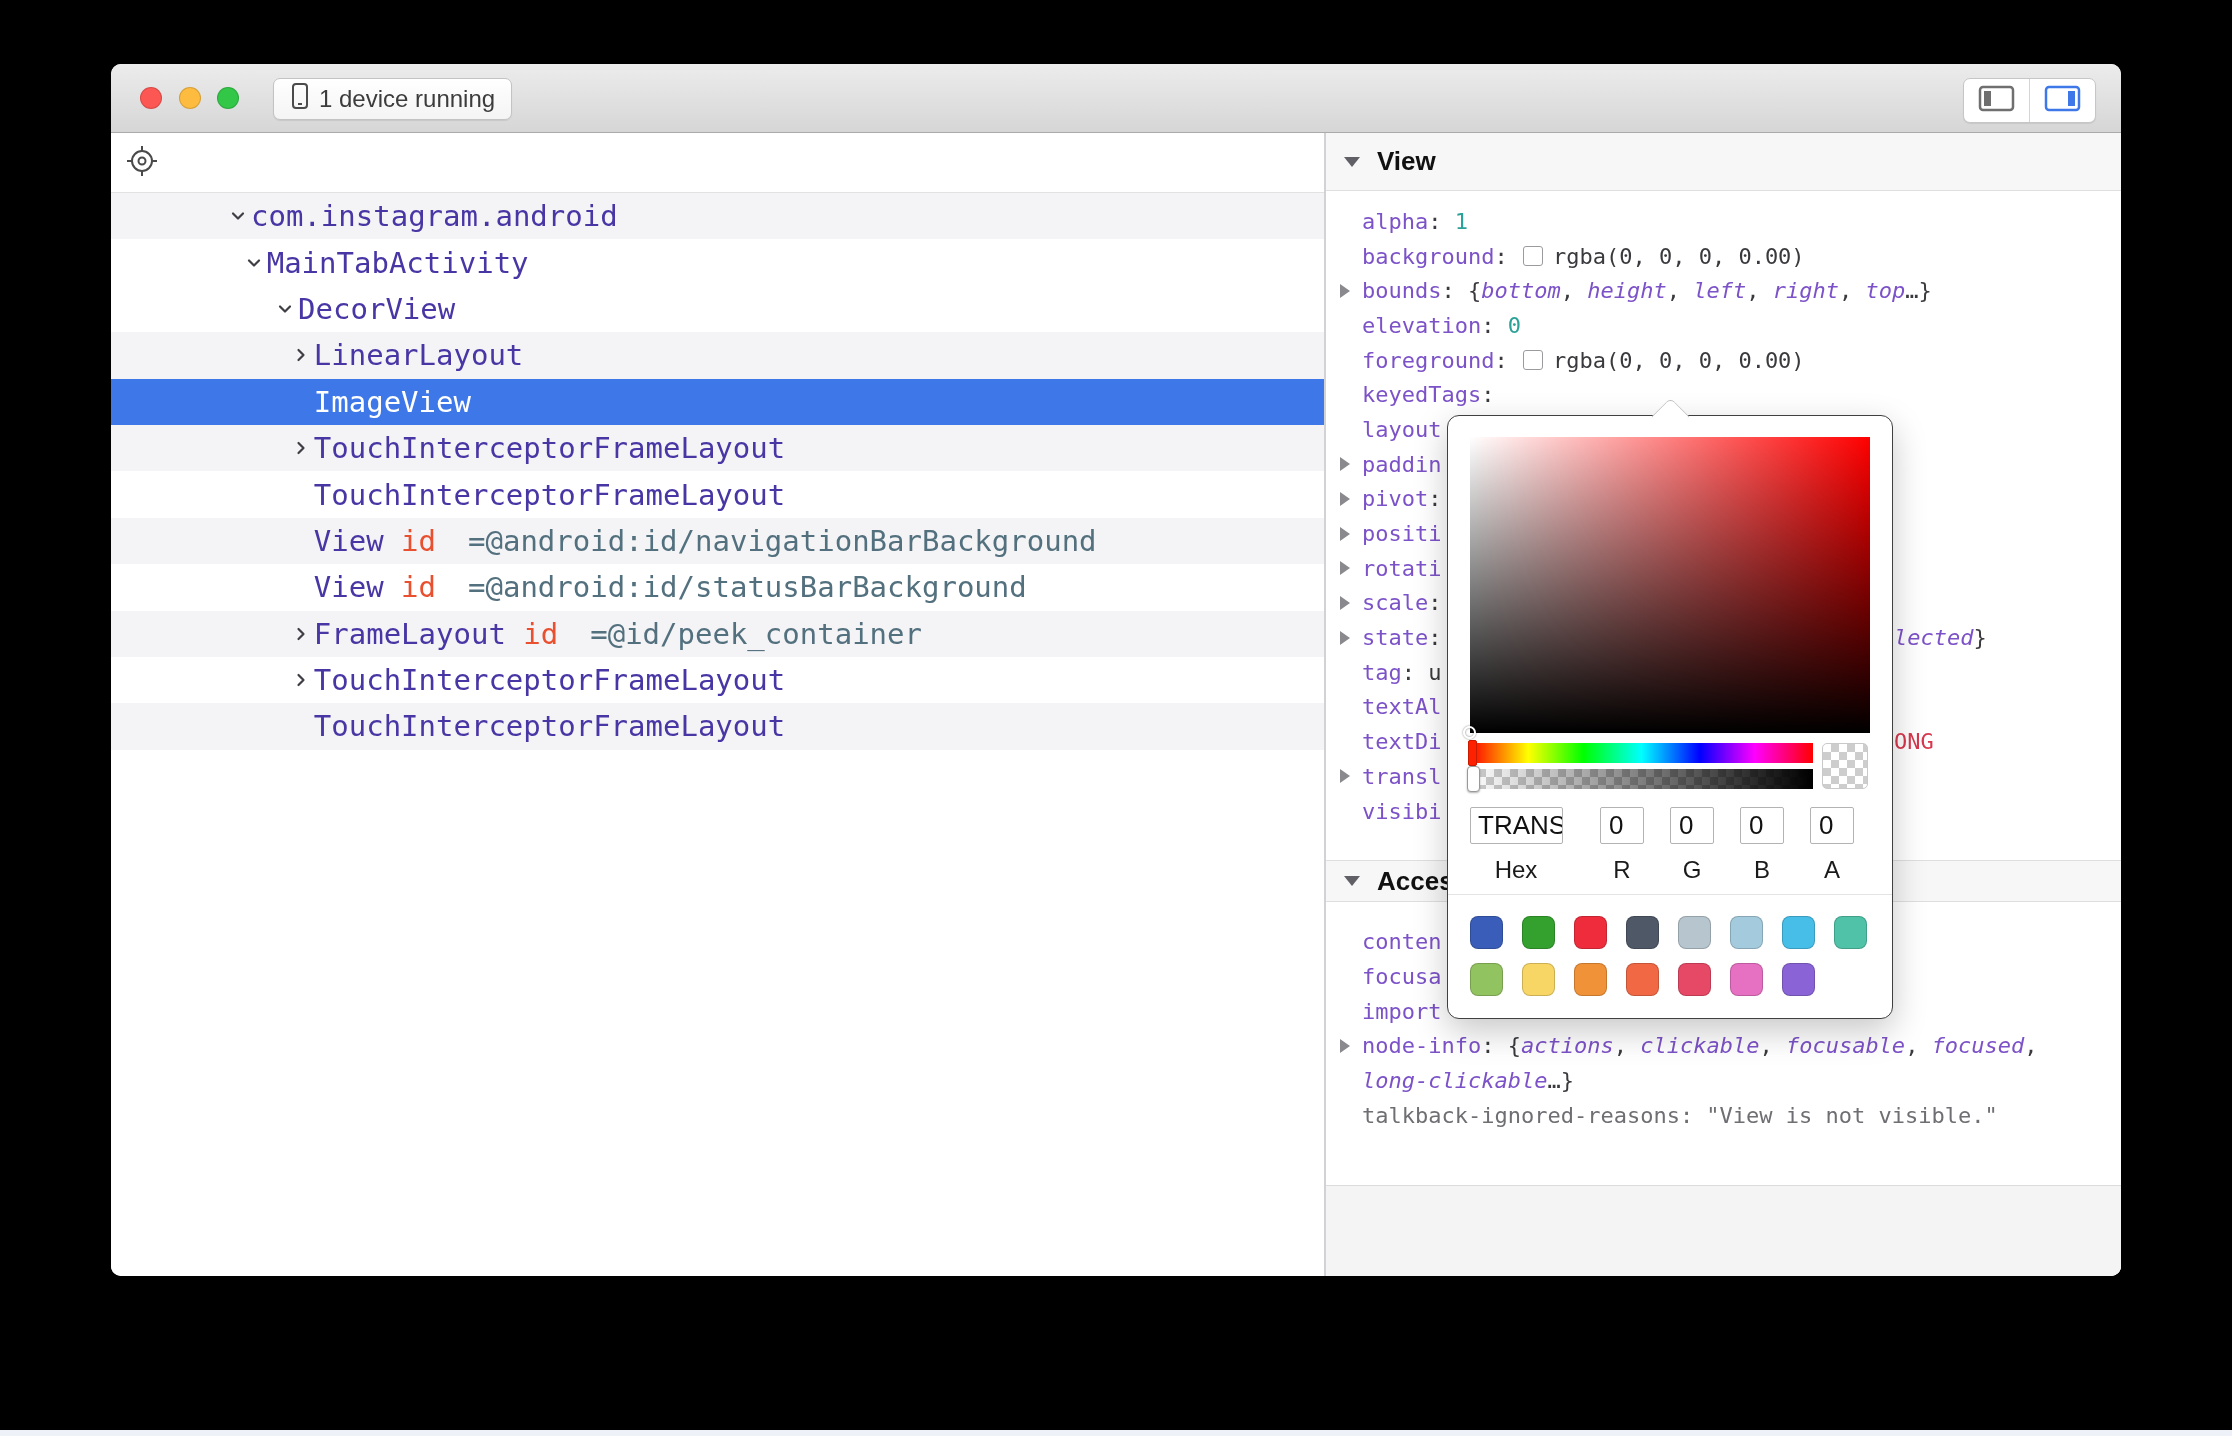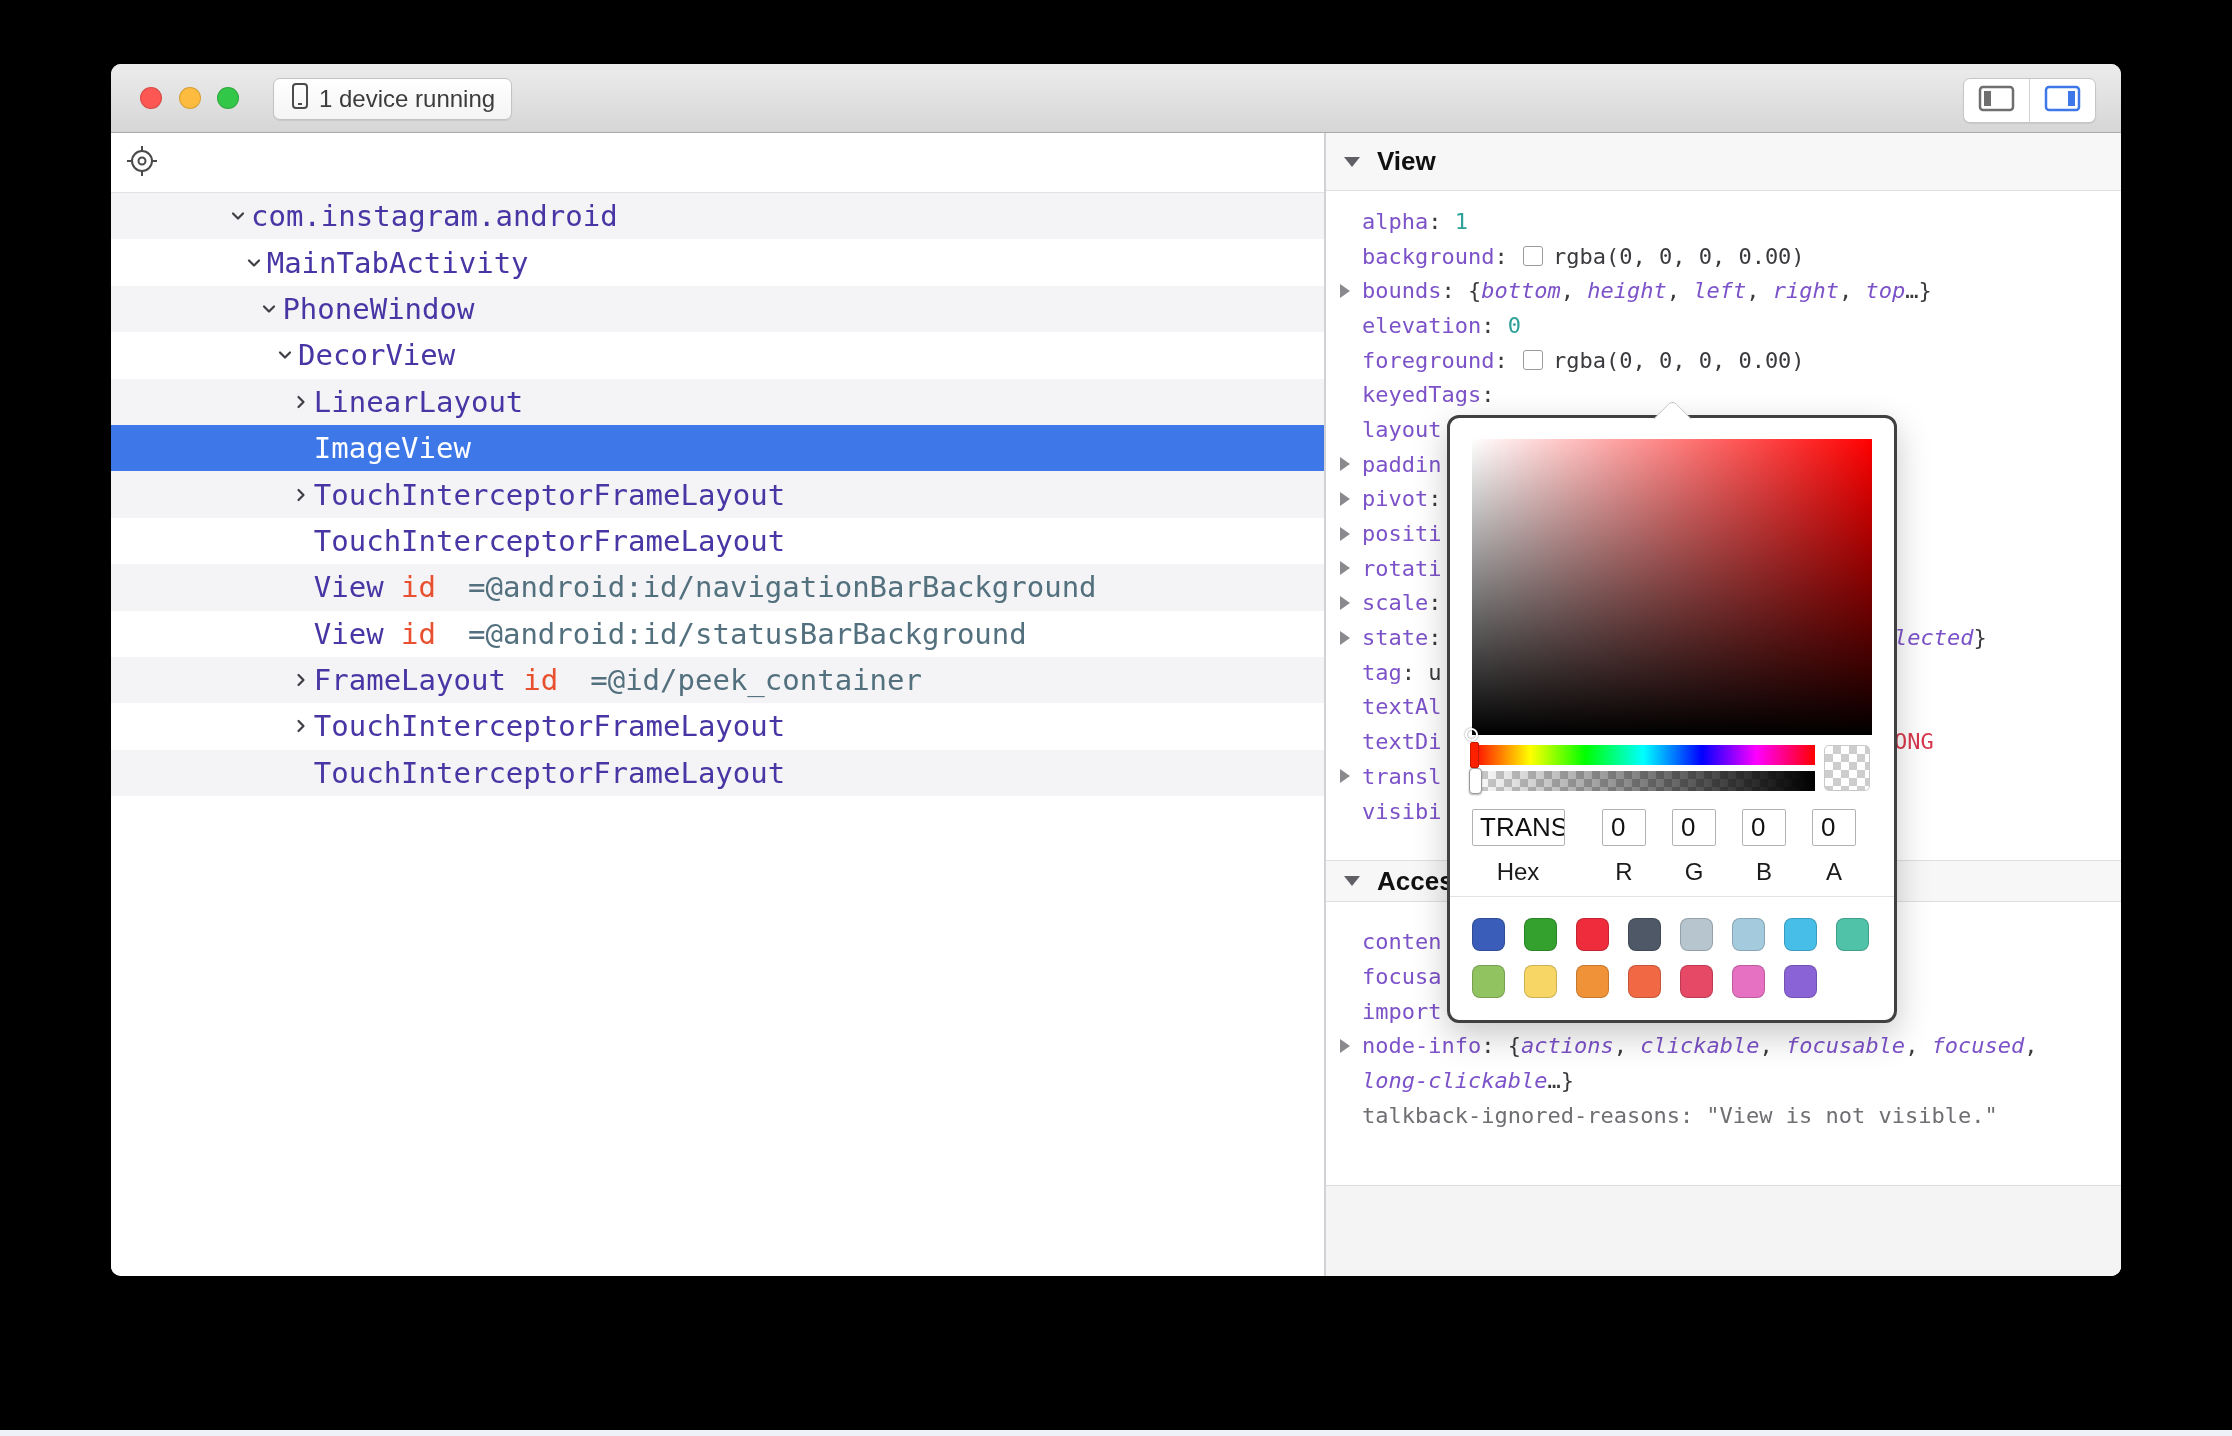--- a/index.html
+++ b/index.html
@@ -61,21 +61,21 @@
   .sg-o{color:#7c52c8;font-style:italic;}
   .sg-e{color:#d8374d;}
   .sg-g{color:#6e6e73;}
   .cbx{display:inline-block;width:20px;height:20px;border:1.5px solid #9b9b9f;border-radius:3px;
     background:#fff;margin:0 10px 0 2px;vertical-align:-3px;box-sizing:border-box;}
   .right-frag{position:absolute;left:568px;top:0;height:100%;display:flex;align-items:center;white-space:pre;}
   .props-footer{position:absolute;left:0;right:0;bottom:0;height:90px;background:#f4f4f4;border-top:1px solid #dcdcdc;}
 
   
   .popover{position:absolute;left:1336px;top:351px;width:444px;height:602px;background:#fff;
-    border:3px solid #404040;border-radius:12px;box-shadow:0 12px 34px rgba(0,0,0,.22);z-index:20;}
+    border:1px solid #404040;border-radius:12px;box-shadow:0 12px 34px rgba(0,0,0,.22);z-index:20;}
   .pop-arrow{position:absolute;left:209px;top:-13px;width:26px;height:26px;background:#fff;
     border-left:1px solid #bfbfbf;border-top:1px solid #bfbfbf;transform:rotate(45deg);border-top-left-radius:6px;}
   .sv-square{position:absolute;left:22px;top:21px;width:400px;height:296px;cursor:crosshair;
     background:linear-gradient(to top,#000,rgba(0,0,0,0)),linear-gradient(to right,#fff,#f00);}
   .sv-cursor{position:absolute;left:15px;top:310px;width:13px;height:13px;border-radius:50%;
     border:2px solid #fff;box-shadow:0 0 2px rgba(0,0,0,.6), inset 0 0 2px rgba(0,0,0,.6);box-sizing:border-box;}
   .hue-track{position:absolute;left:22px;top:327px;width:343px;height:20px;
     background:linear-gradient(to right,#f00 0%,#ff0 17%,#0f0 33%,#0ff 50%,#00f 67%,#f0f 83%,#f00 100%);}
   .hue-handle{position:absolute;left:-2px;top:-3px;width:9px;height:26px;background:#ff2000;
     border:1px solid #c91a00;border-radius:2px;box-sizing:border-box;}
@@ -158,23 +158,20 @@
           </span>
         </button>
       </div>
       <div class="mono" id="tree-rows">
           <div class="tree-row alt" style="padding-left: 119px;"><span class="chev"><svg width="16" height="16" viewBox="0 0 16 16">
                 <polyline points="3,5.5 8,10.5 13,5.5" fill="none" stroke="#3e3e44" stroke-width="2.2" stroke-linecap="round" stroke-linejoin="round"></polyline>
               </svg></span><span class="sg-name">com.instagram.android</span></div>
           <div class="tree-row" style="padding-left: 134.7px; text-align: center;"><span class="chev"><svg width="16" height="16" viewBox="0 0 16 16">
                 <polyline points="3,5.5 8,10.5 13,5.5" fill="none" stroke="#3e3e44" stroke-width="2.2" stroke-linecap="round" stroke-linejoin="round"></polyline>
               </svg></span><span class="sg-name">MainTabActivity</span></div>
-          <div class="tree-row alt" style="padding-left: 150.4px;"><span class="chev"><svg width="16" height="16" viewBox="0 0 16 16">
-                <polyline points="3,5.5 8,10.5 13,5.5" fill="none" stroke="#3e3e44" stroke-width="2.2" stroke-linecap="round" stroke-linejoin="round"></polyline>
-              </svg></span><span class="sg-name">PhoneWindow</span></div>
           <div class="tree-row" style="padding-left: 166.1px;"><span class="chev"><svg width="16" height="16" viewBox="0 0 16 16">
                 <polyline points="3,5.5 8,10.5 13,5.5" fill="none" stroke="#3e3e44" stroke-width="2.2" stroke-linecap="round" stroke-linejoin="round"></polyline>
               </svg></span><span class="sg-name">DecorView</span></div>
           <div class="tree-row alt" style="padding-left: 181.8px;"><span class="chev"><svg width="16" height="16" viewBox="0 0 16 16">
                 <polyline points="5.5,3 10.5,8 5.5,13" fill="none" stroke="#3e3e44" stroke-width="2.2" stroke-linecap="round" stroke-linejoin="round"></polyline>
               </svg></span><span class="sg-name">LinearLayout</span></div>
           <div class="tree-row sel" style="padding-left: 181.8px;"><span class="chev"></span><span class="sg-name">ImageView</span></div>
           <div class="tree-row alt" style="padding-left: 181.8px;"><span class="chev"><svg width="16" height="16" viewBox="0 0 16 16">
                 <polyline points="5.5,3 10.5,8 5.5,13" fill="none" stroke="#3e3e44" stroke-width="2.2" stroke-linecap="round" stroke-linejoin="round"></polyline>
               </svg></span><span class="sg-name">TouchInterceptorFrameLayout</span></div>

